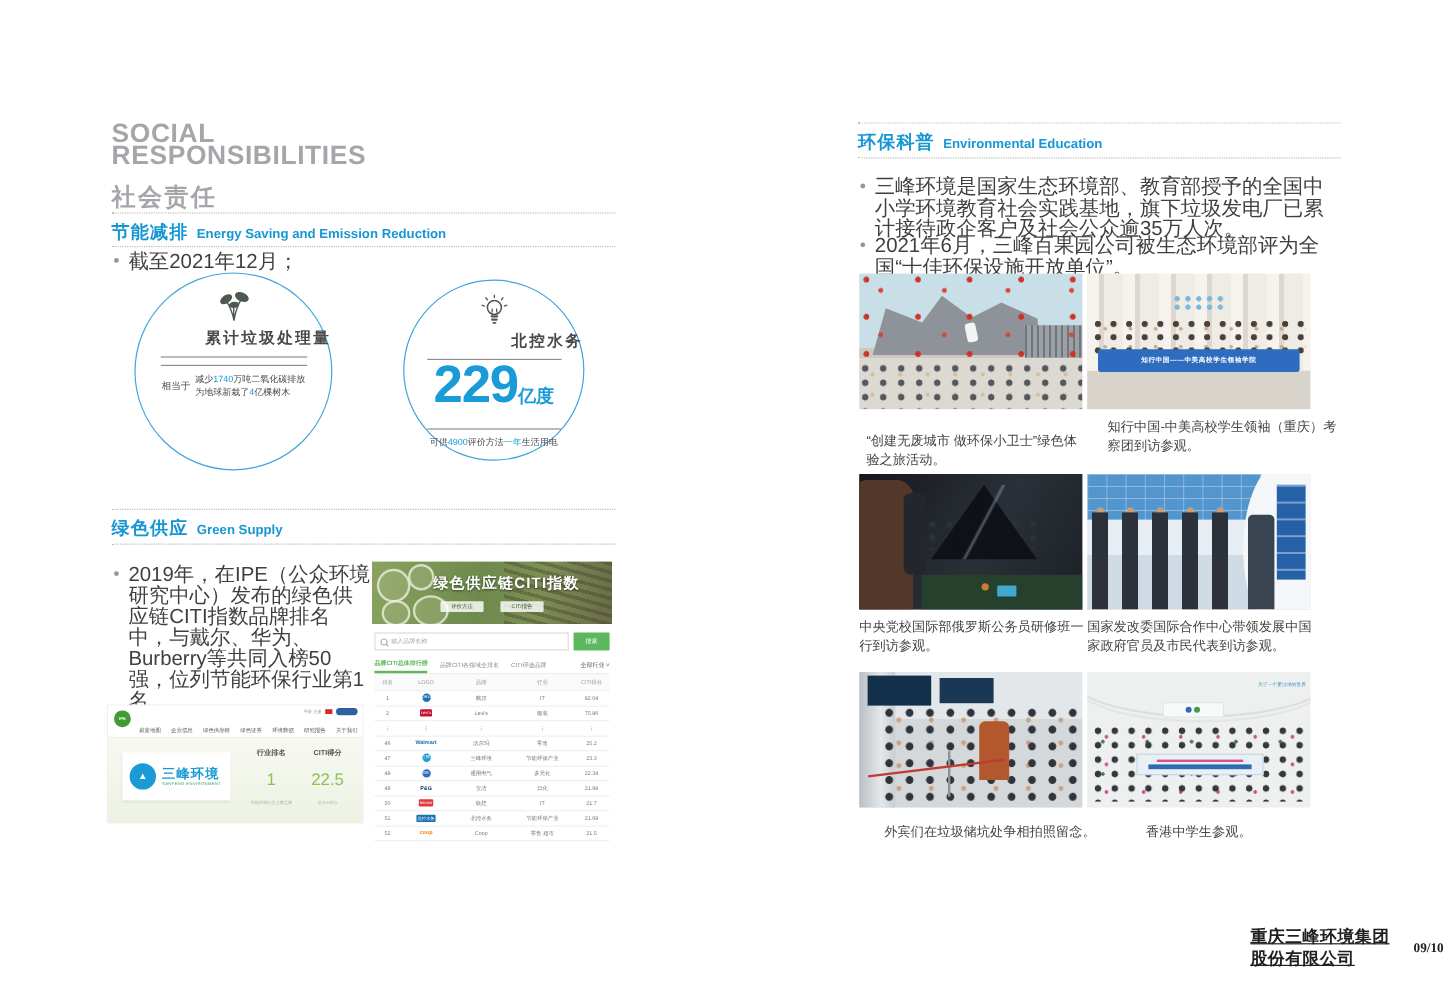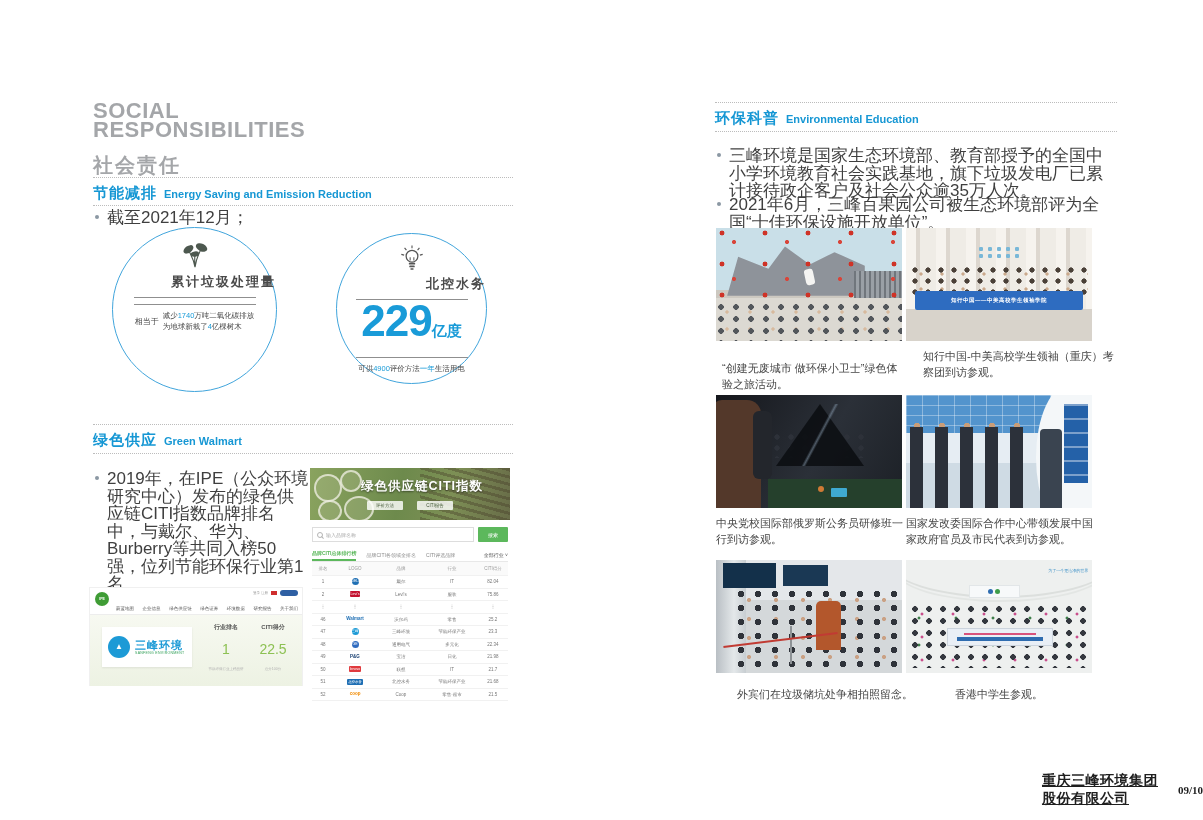--- a/index.html
+++ b/index.html
@@ -253,21 +253,21 @@
     <span class="num">229</span><span class="unit">亿度</span>
   </div>
   <div class="sc-hr" style="width:112px;"></div>
   <div class="sc-note">
     <span>可供</span><span class="hl">4900</span><span>评价方法</span><span class="hl">一年</span><span>生活用电</span>
   </div>
 </div>
 
 <div class="abs dotted" style="left:93px;top:424px;width:420px;"></div>
 <div class="abs sec-title" style="left:93px;top:431px;">
-  <span class="cn">绿色供应</span><span class="en">Green Walmart</span>
+  <span class="cn">绿色供应</span><span class="en">Green Supply</span>
 </div>
 <div class="abs dotted" style="left:93px;top:453px;width:420px;"></div>
 
 <div class="abs bullet" id="gs-par" style="left:95px;top:470px;">
   <span class="dot"></span>
   <span>2019年，在IPE（公众环境研究中心）发布的绿色供应链CITI指数品牌排名中，与戴尔、华为、Burberry等共同入榜50强，位列节能环保行业第1名。</span>
 </div>
 
 <div class="abs" id="ws1">
   <div class="ws1-banner">

